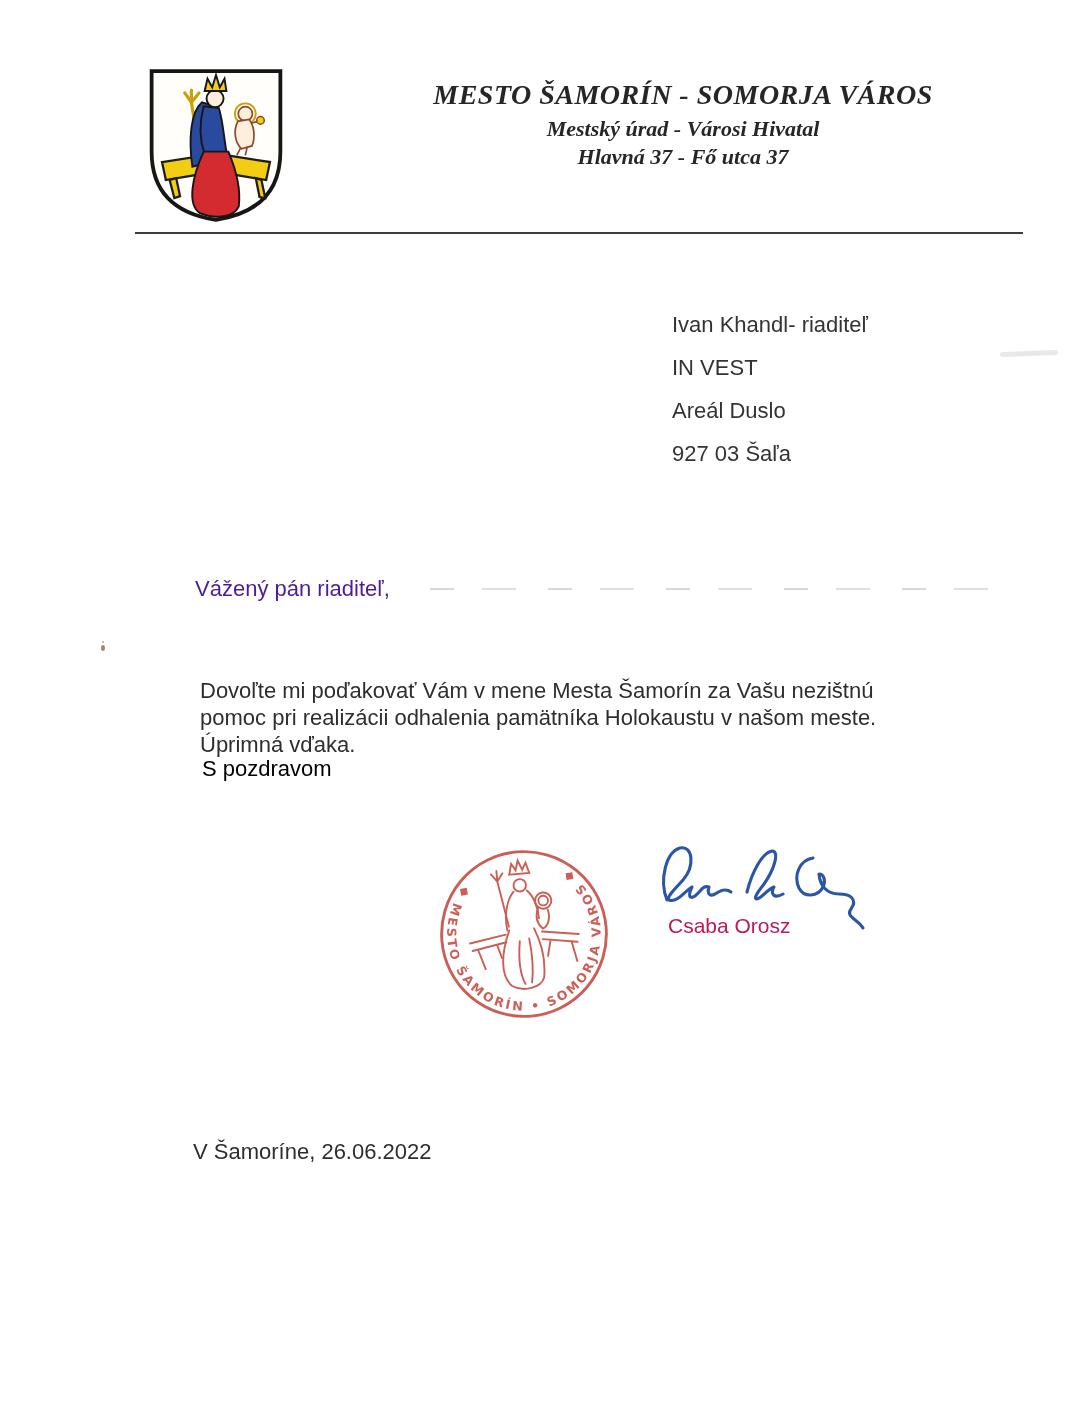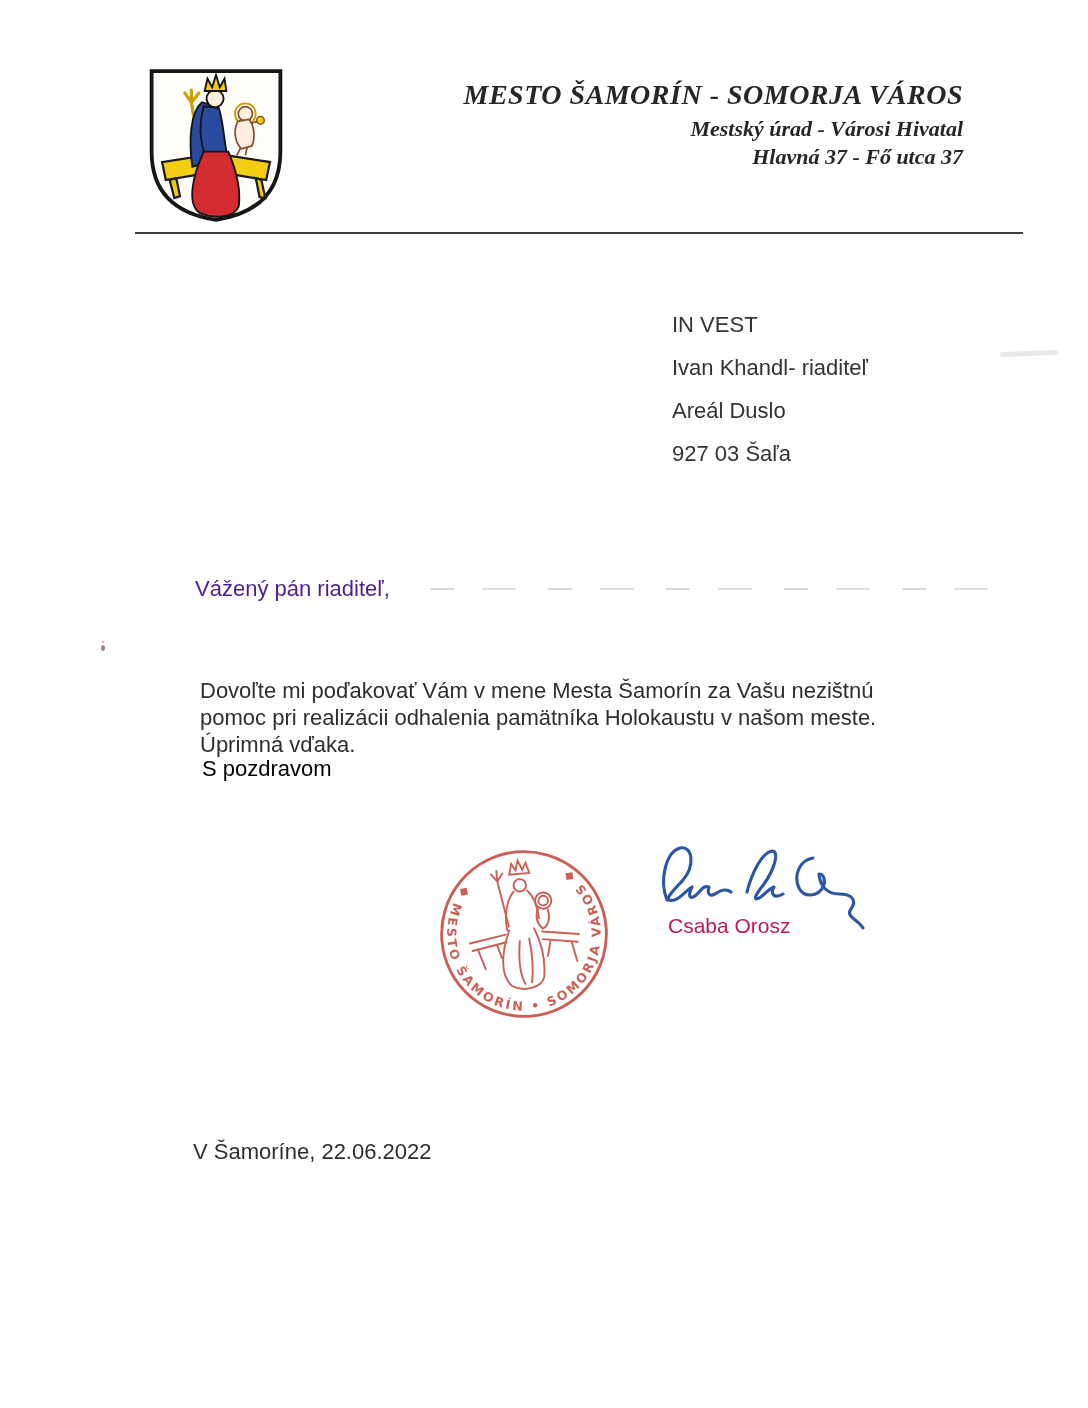--- a/index.html
+++ b/index.html
@@ -8,21 +8,21 @@
     width:1088px;height:1408px;
     background:#ffffff;
     font-family:"Liberation Sans", sans-serif;
     color:var(--ink,#2e2e2e);
     overflow:hidden;
   }
   
   .coa{position:absolute;left:145px;top:62px;width:142px;height:166px;}
   .head{
     position:absolute;left:403px;top:78px;width:560px;
-    text-align:right;
+    text-align:center;
     font-family:"Liberation Serif", serif;
     font-style:italic;font-weight:bold;color:#262626;
   }
   .head .org{font-size:28px;letter-spacing:.5px;line-height:34px;}
   .head .office{font-size:22px;line-height:29px;margin-top:2px;}
   .head .street{font-size:22px;line-height:28px;}
   .head .postal{font-size:23px;line-height:29px;}
   .rule{
     position:absolute;left:135px;top:232px;width:888px;height:2px;
     background:#3c3c3c;
@@ -104,22 +104,22 @@
 
   <div class="head">
     <div class="org">MESTO ŠAMORÍN - SOMORJA VÁROS</div>
     <div class="office">Mestský úrad - Városi Hivatal</div>
     <div class="street">Hlavná 37 - Fő utca 37</div>
   </div>
 
   <div class="rule"></div>
 
   <div class="recipient">
+    <div>Ivan Khandl- riaditeľ</div>
     <div>IN VEST</div>
-    <div>Ivan Khandl- riaditeľ</div>
     <div>Areál Duslo</div>
     <div>927 03 Šaľa</div>
   </div>
 
   <div class="smudge"></div>
 
   <div class="salutation">Vážený pán riaditeľ,</div>
   <div class="dash-artifact"></div>
   <div class="speck">
       <i class="a"></i>
@@ -158,15 +158,15 @@
   <svg class="signature" viewBox="0 0 215 98" aria-hidden="true">
     <g stroke="var(--signature-blue,#2b55a5)" stroke-width="3.1" fill="none" stroke-linecap="round" stroke-linejoin="round">
       <path d="M14,64 C6,44 13,16 27,12 C40,9 42,30 30,44 C22,53 13,61 16,64 C24,67 31,56 39,51 C35,59 36,64 42,60 C48,55 50,49 56,51 C54,57 56,61 62,58 C68,54 73,52 78,56"></path>
       <path d="M94,56 C99,36 109,17 119,15 C127,15 121,34 111,48 C105,56 101,61 103,63 C109,63 113,54 121,51 C117,58 121,63 130,58"></path>
       <path d="M160,22 C147,24 140,39 146,52 C151,62 165,61 170,51 C173,45 171,38 166,38 C167,50 174,58 186,58 C197,58 205,63 198,73 C192,81 205,83 210,92"></path>
     </g>
   </svg>
 
   <div class="signer-name">Csaba Orosz</div>
 
-  <div class="dateline">V Šamoríne, 22.06.2022</div>
+  <div class="dateline">V Šamoríne, 26.06.2022</div>
 
 </div>
 
 </body></html>

